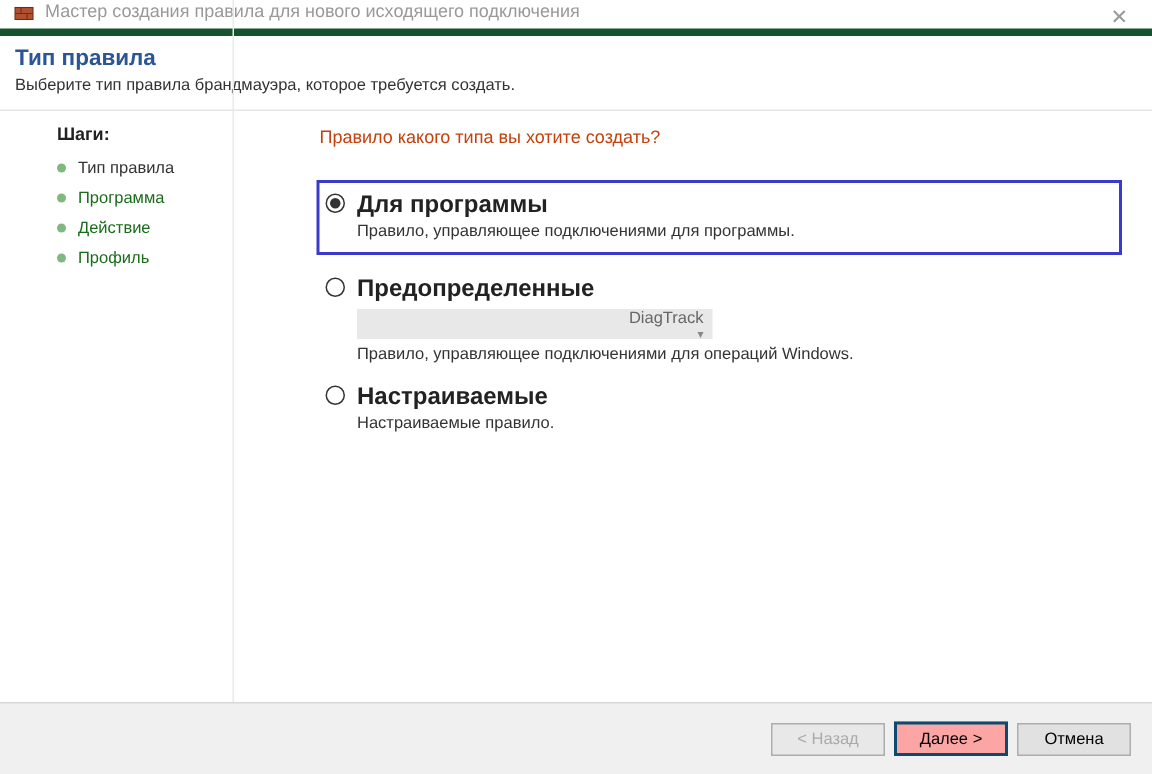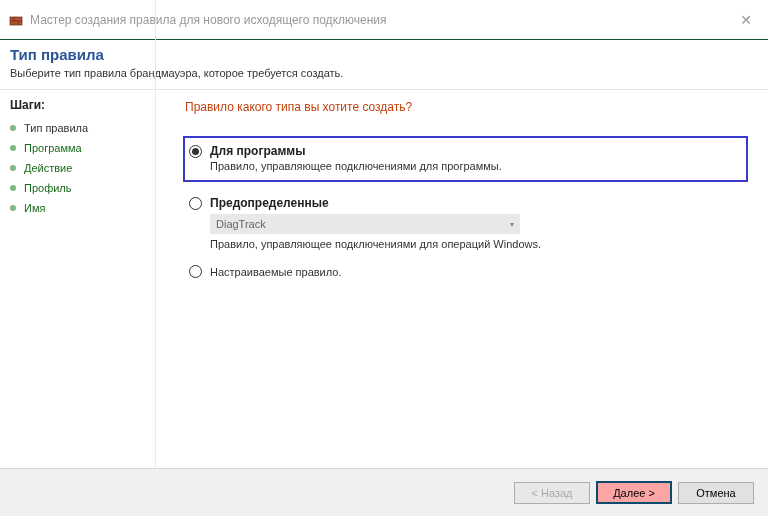--- a/index.html
+++ b/index.html
@@ -7,27 +7,27 @@
       font-family: "Segoe UI", Tahoma, sans-serif;
       font-size: 12px;
       background: #fff;
       color: #000;
       width: 768px;
       height: 516px;
       overflow: hidden;
       position: relative;
     }
     .titlebar {
-      height: 40px;
-      display: flex;
-      align-items: center;
+      height: 24px;
+      display: flex;
+      align-items: flex-start;
       padding: 0 8px;
       color: #999;
       font-size: 12px;
-      border-bottom: 1px solid #14532d;
+      border-bottom: 5px solid #14532d;
     }
     .titlebar-icon {
       width: 16px; height: 16px;
       margin-right: 6px;
       display: inline-flex; align-items: center; justify-content: center;
     }
     .titlebar-close {
       margin-left: auto;
       color: #999;
       font-size: 14px;
@@ -45,20 +45,21 @@
       font-weight: bold;
       margin-bottom: 4px;
     }
     .page-subtitle {
       font-size: 11px;
       color: #333;
     }
     .body-area {
       display: flex;
       height: calc(100% - 28px - 52px - 48px);
+      padding-left: 28px;
     }
     .sidebar {
       width: 155px;
       padding: 8px 0 0 10px;
       background: #fff;
       flex-shrink: 0;
     }
     .sidebar-heading {
       font-weight: bold;
       font-size: 12px;
@@ -116,45 +117,46 @@
       content: '';
       position: absolute;
       width: 7px; height: 7px;
       background: #333;
       border-radius: 50%;
       top: 2px; left: 2px;
     }
     .radio-content { flex: 1; }
     .radio-label {
       font-weight: bold;
-      font-size: 12px;
+      font-size: 16px;
       color: #222;
     }
     .radio-desc {
       font-size: 11px;
       color: #333;
       margin-top: 2px;
     }
     .highlight-box {
       border: 2px solid #3a3acc;
       padding: 6px 6px 8px 4px;
       margin-left: -2px;
     }
     .dropdown {
       margin-top: 4px;
       background: #e8e8e8;
       height: 20px;
-      width: 310px;
-      display: flex;
-      align-items: center;
+      width: 237px;
+      display: flex;
+      align-items: flex-end;
       justify-content: space-between;
       padding: 0 6px;
       font-size: 11px;
       color: #666;
       cursor: default;
+      flex-direction: column;
     }
     .dropdown-arrow {
       font-size: 8px;
       color: #888;
     }
     .footer-bar {
       position: absolute;
       bottom: 0;
       left: 0; right: 0;
       height: 48px;
@@ -228,24 +230,20 @@
       <span class="sidebar-bullet pending"></span>
       <span class="sidebar-label upcoming">Программа</span>
     </div>
     <div class="sidebar-item">
       <span class="sidebar-bullet pending"></span>
       <span class="sidebar-label upcoming">Действие</span>
     </div>
     <div class="sidebar-item">
       <span class="sidebar-bullet pending"></span>
       <span class="sidebar-label upcoming">Профиль</span>
-    </div>
-    <div class="sidebar-item">
-      <span class="sidebar-bullet pending"></span>
-      <span class="sidebar-label upcoming">Имя</span>
     </div>
   </div>
 
   <div class="vline"></div>
 
   <div class="main-panel">
     <div class="question">Правило какого типа вы хотите создать?</div>
 
     <div class="radio-option highlight-box">
       <div class="radio-row">
@@ -269,20 +267,21 @@
           </div>
           <div class="radio-desc" style="margin-top:4px;">Правило, управляющее подключениями для операций Windows.</div>
         </div>
       </div>
     </div>
 
     <div class="radio-option">
       <div class="radio-row">
         <span class="radio-circle"></span>
         <div class="radio-content">
+          <div class="radio-label">Настраиваемые</div>
           <div class="radio-desc">Настраиваемые правило.</div>
         </div>
       </div>
     </div>
 
   </div>
 </div>
 
 <div class="footer-bar">
   <button class="btn disabled">&lt; Назад</button>

